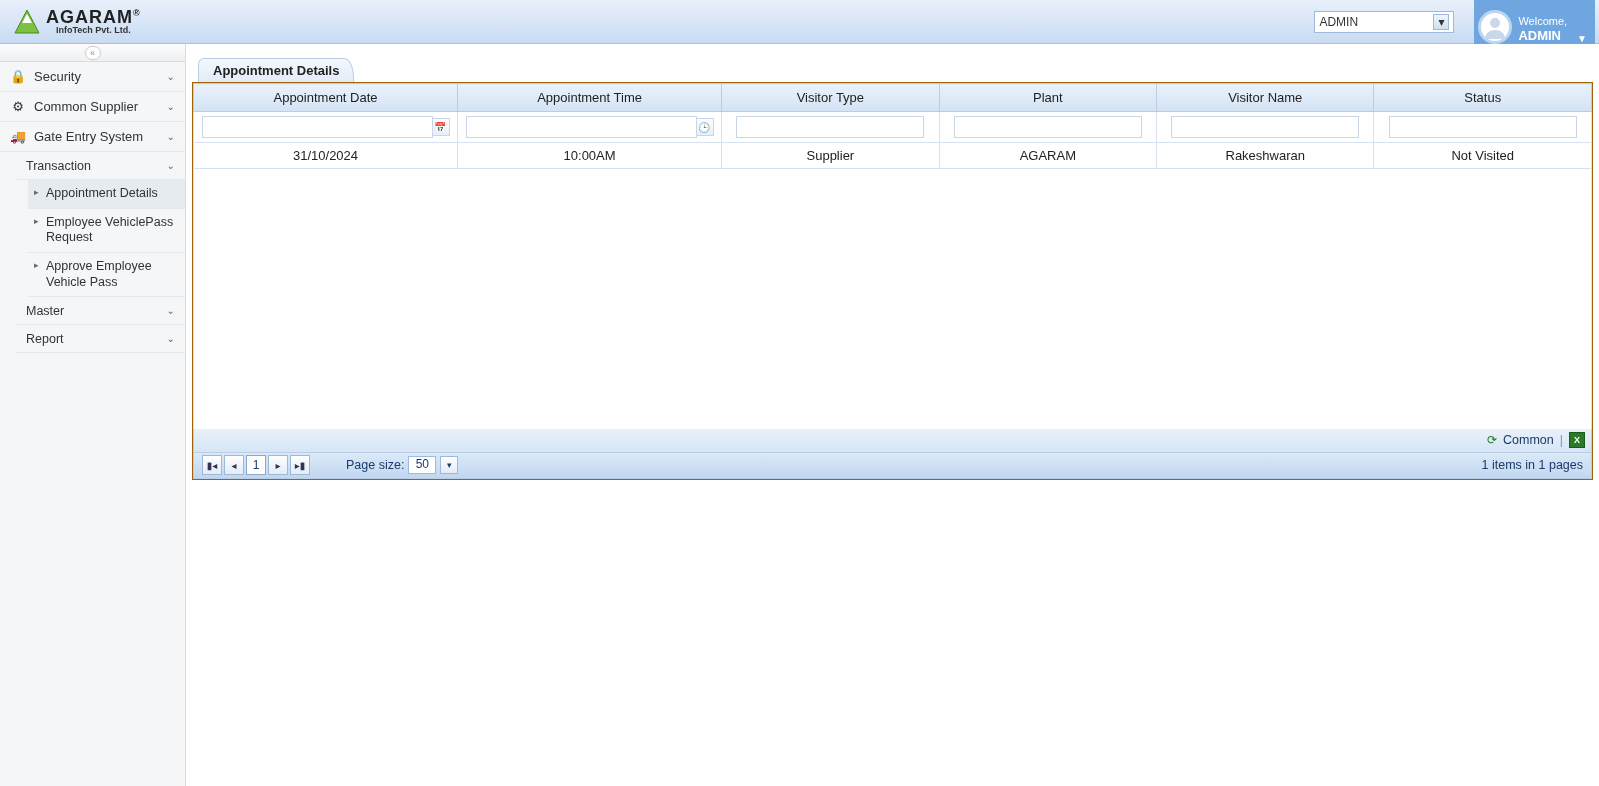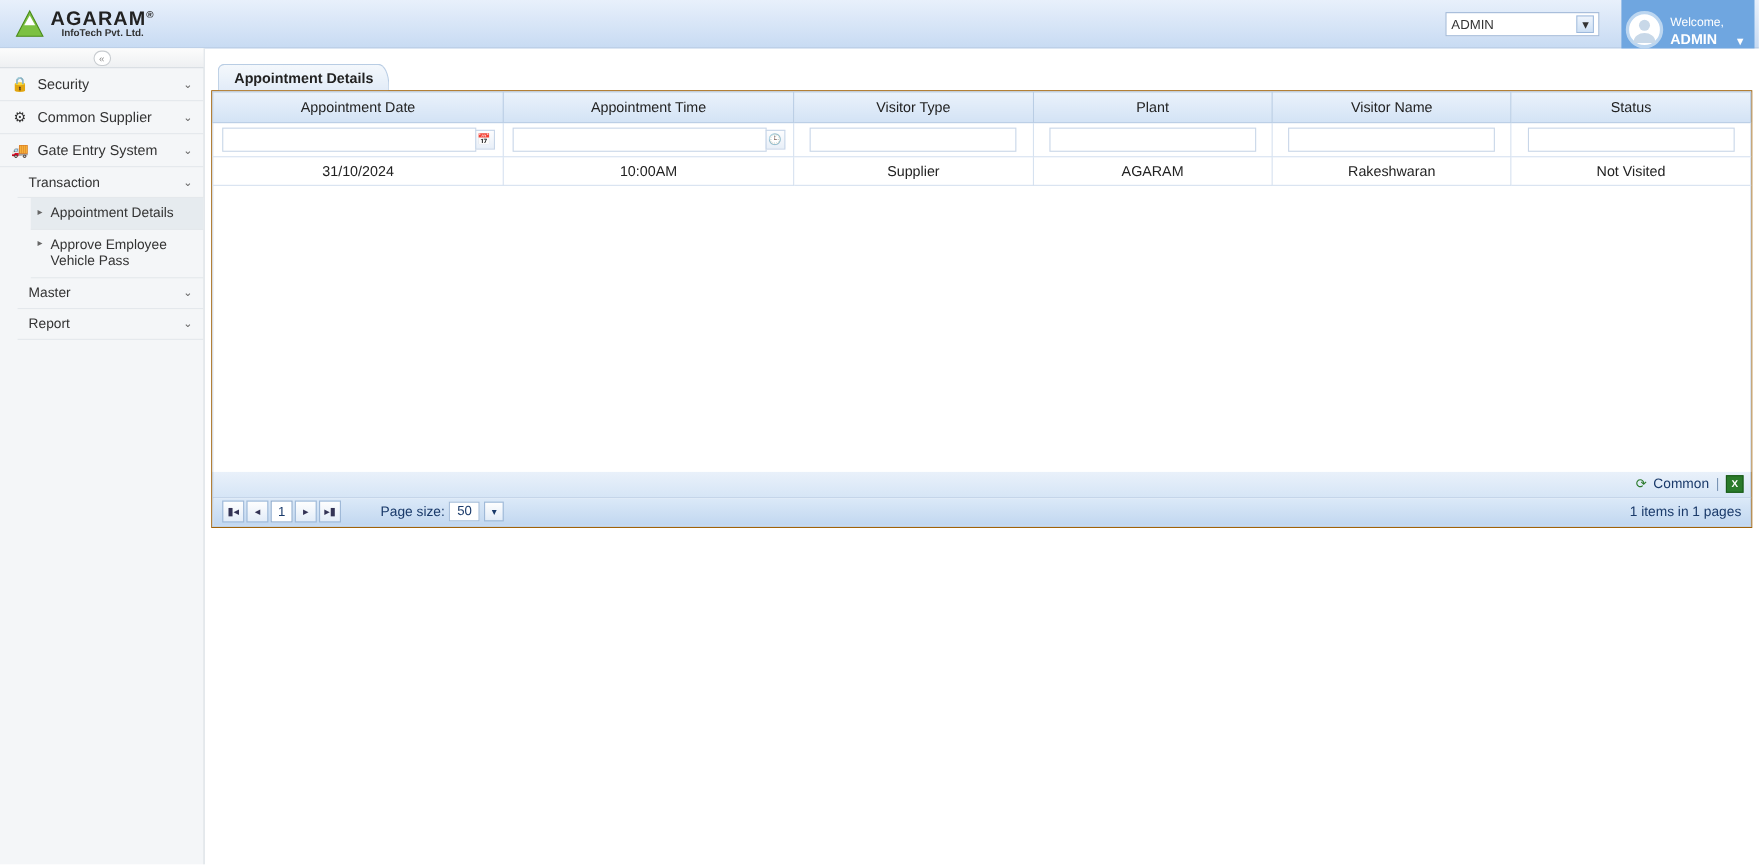--- a/index.html
+++ b/index.html
@@ -135,20 +135,23 @@
       <span class="chev">⌄</span>
     </div>
     <div class="sb-sub">
       <div class="sb-item">
         <span>Transaction</span>
         <span class="chev">⌄</span>
       </div>
       <div class="sb-sub2">
         <div class="sb-item active">
           <span>Appointment Details</span>
+        </div>
+        <div class="sb-item">
+          <span>Employee VehiclePass Request</span>
         </div>
         <div class="sb-item">
           <span>Approve Employee Vehicle Pass</span>
         </div>
       </div>
       <div class="sb-item">
         <span>Master</span>
         <span class="chev">⌄</span>
       </div>
       <div class="sb-item">

